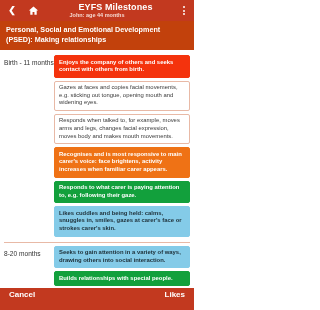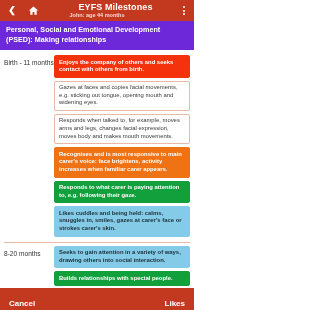--- a/index.html
+++ b/index.html
@@ -64,21 +64,21 @@
   }
   .overflow span {
     width: 2px; height: 2px;
     background: #ffffff;
     border-radius: 50%;
     display: block;
   }
 
   
   .subheader {
-    background: #6d28d9;
+    background: #c2410c;
     color: #ffffff;
     font-size: 7.2px;
     font-weight: bold;
     line-height: 10px;
     padding: 4px 6px 5px 6px;
     flex: 0 0 auto;
   }
 
   
   .body {
@@ -144,21 +144,21 @@
     background: #e8b9a6;
     margin: 3px 4px 0 4px;
   }
 
   
   .bottombar {
     height: 22px;
     flex: 0 0 auto;
     background: #c2391f;
     display: flex;
-    align-items: flex-end;
+    align-items: flex-start;
     justify-content: space-between;
     padding: 0 8px;
   }
   .bottombar button {
     background: none; border: none;
     color: #ffffff;
     font-family: "Liberation Sans", sans-serif;
     font-size: 8px;
     font-weight: bold;
     cursor: pointer;

